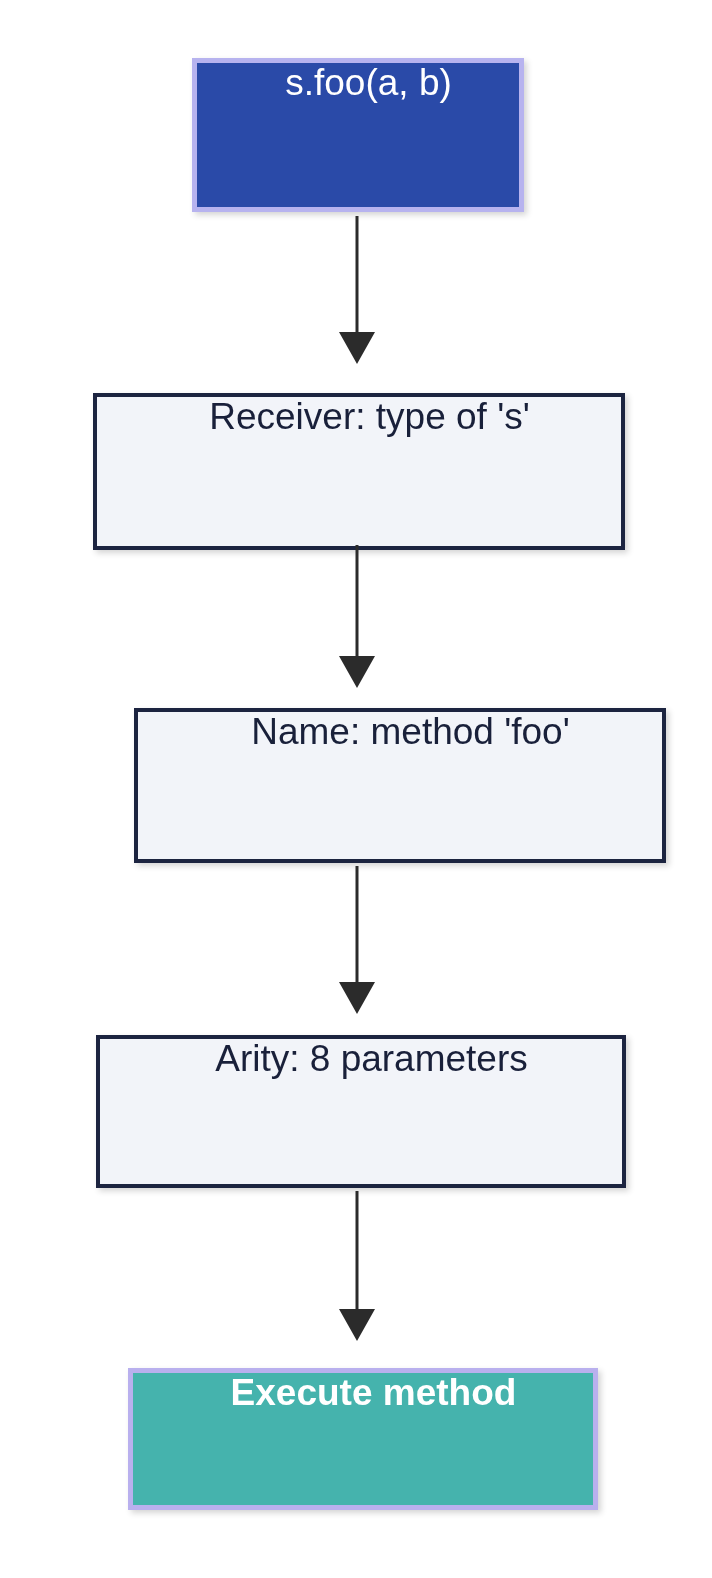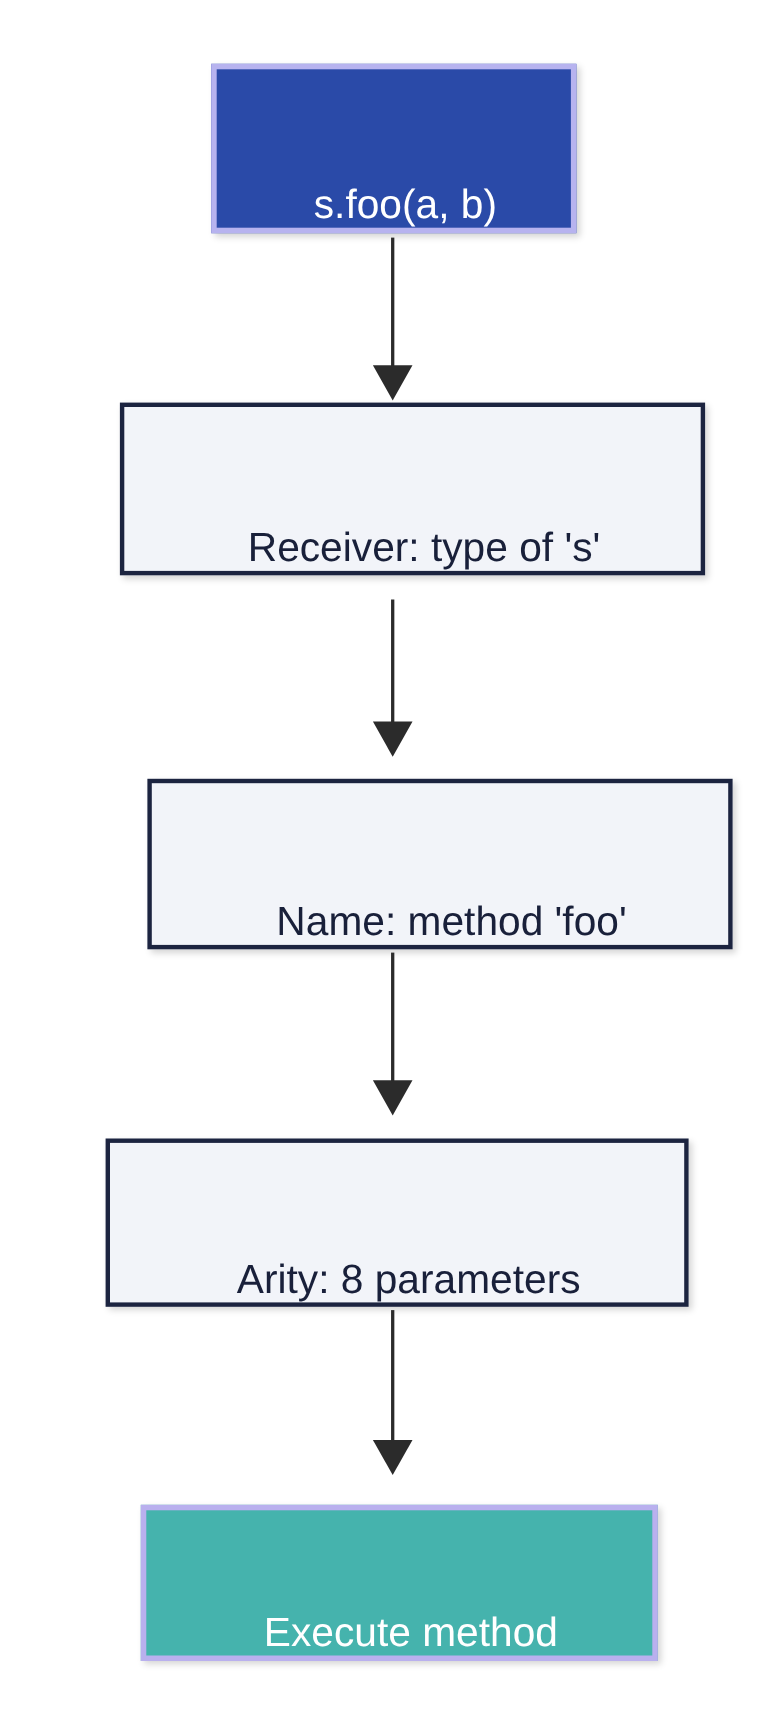--- a/index.html
+++ b/index.html
@@ -19,21 +19,21 @@
     width: 712px;
     height: 1578px;
     background: #ffffff;
   }
 
   
   .node {
     position: absolute;
     box-sizing: border-box;
     display: flex;
-    align-items: flex-end;
+    align-items: flex-start;
     justify-content: center;
     text-align: center;
     line-height: 1.1;
     white-space: nowrap;
     box-shadow: 3px 3px 6px rgba(0,0,0,0.17);
     padding-left: 21px;
   }
 
   
   .node--start {
@@ -50,34 +50,35 @@
   
   .node--process {
     left: 93px;
     width: 532px;
     height: 157px;
     background: #f2f4f9;
     border: 4px solid #1c2440;
     color: #19203a;
     font-size: 37px;
   }
-  .node--p1 { top: 366px; margin-left: 16px; }
+  .node--p1 { top: 393px; }
   .node--p2 { top: 708px; height: 155px; margin-left: 41px; }
   .node--p3 { top: 1035px; width: 530px; left: 96px; height: 153px; }
 
   
   .node--end {
     left: 128px;
     top: 1368px;
     width: 470px;
     height: 142px;
     background: #45b3ad;
     border: 5px solid #b9b0ee;
     color: #ffffff;
     font-size: 37px;
+    font-weight: bold;
   }
 
   
   .arrow {
     position: absolute;
     left: 0;
     top: 0;
     overflow: visible;
   }
   .arrow-line {

